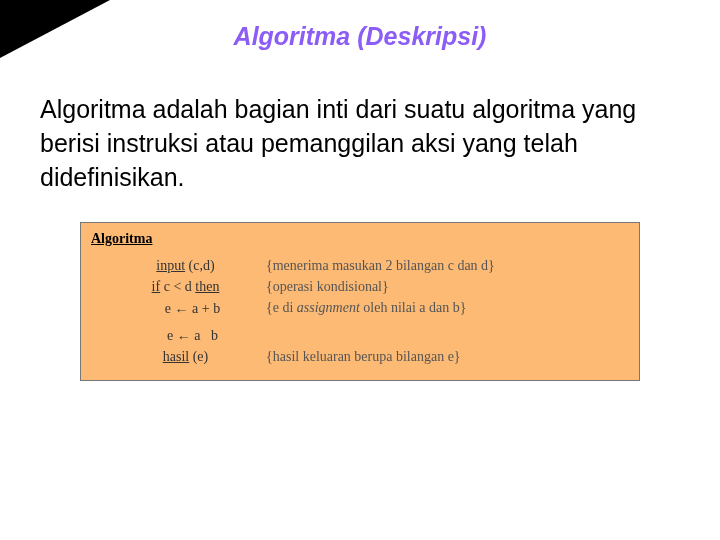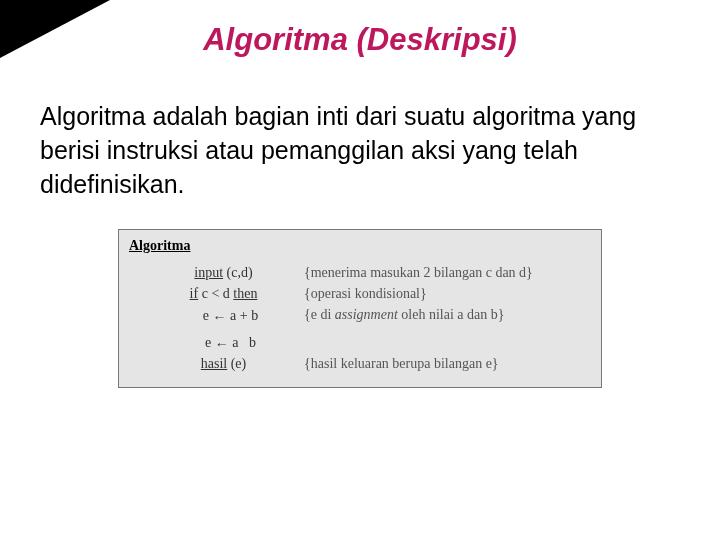--- a/index.html
+++ b/index.html
@@ -14,36 +14,36 @@
   .black-corner {
     position: absolute;
     top: 0; left: 0;
     width: 0; height: 0;
     border-top: 58px solid #000;
     border-right: 110px solid transparent;
   }
   .title {
     text-align: center;
     padding-top: 22px;
-    font-size: 31px;
+    font-size: 25px;
     font-weight: bold;
     font-style: italic;
-    color: #be185d;
+    color: #8b5cf6;
   }
   .body-text {
     padding: 42px 40px 0 40px;
     font-size: 25px;
     line-height: 1.35;
     color: #000;
   }
   .code-box {
     margin: 28px auto 0 auto;
-    width: 484px;
+    width: 560px;
     border: 1px solid #777;
-    background: #e5e5e5;
+    background: #fdba74;
     font-family: "Times New Roman", serif;
     font-size: 14px;
     color: #333;
     padding: 8px 10px 10px 10px;
   }
   .code-label {
     font-weight: bold;
     text-decoration: underline;
     color: #000;
     margin-bottom: 6px;

